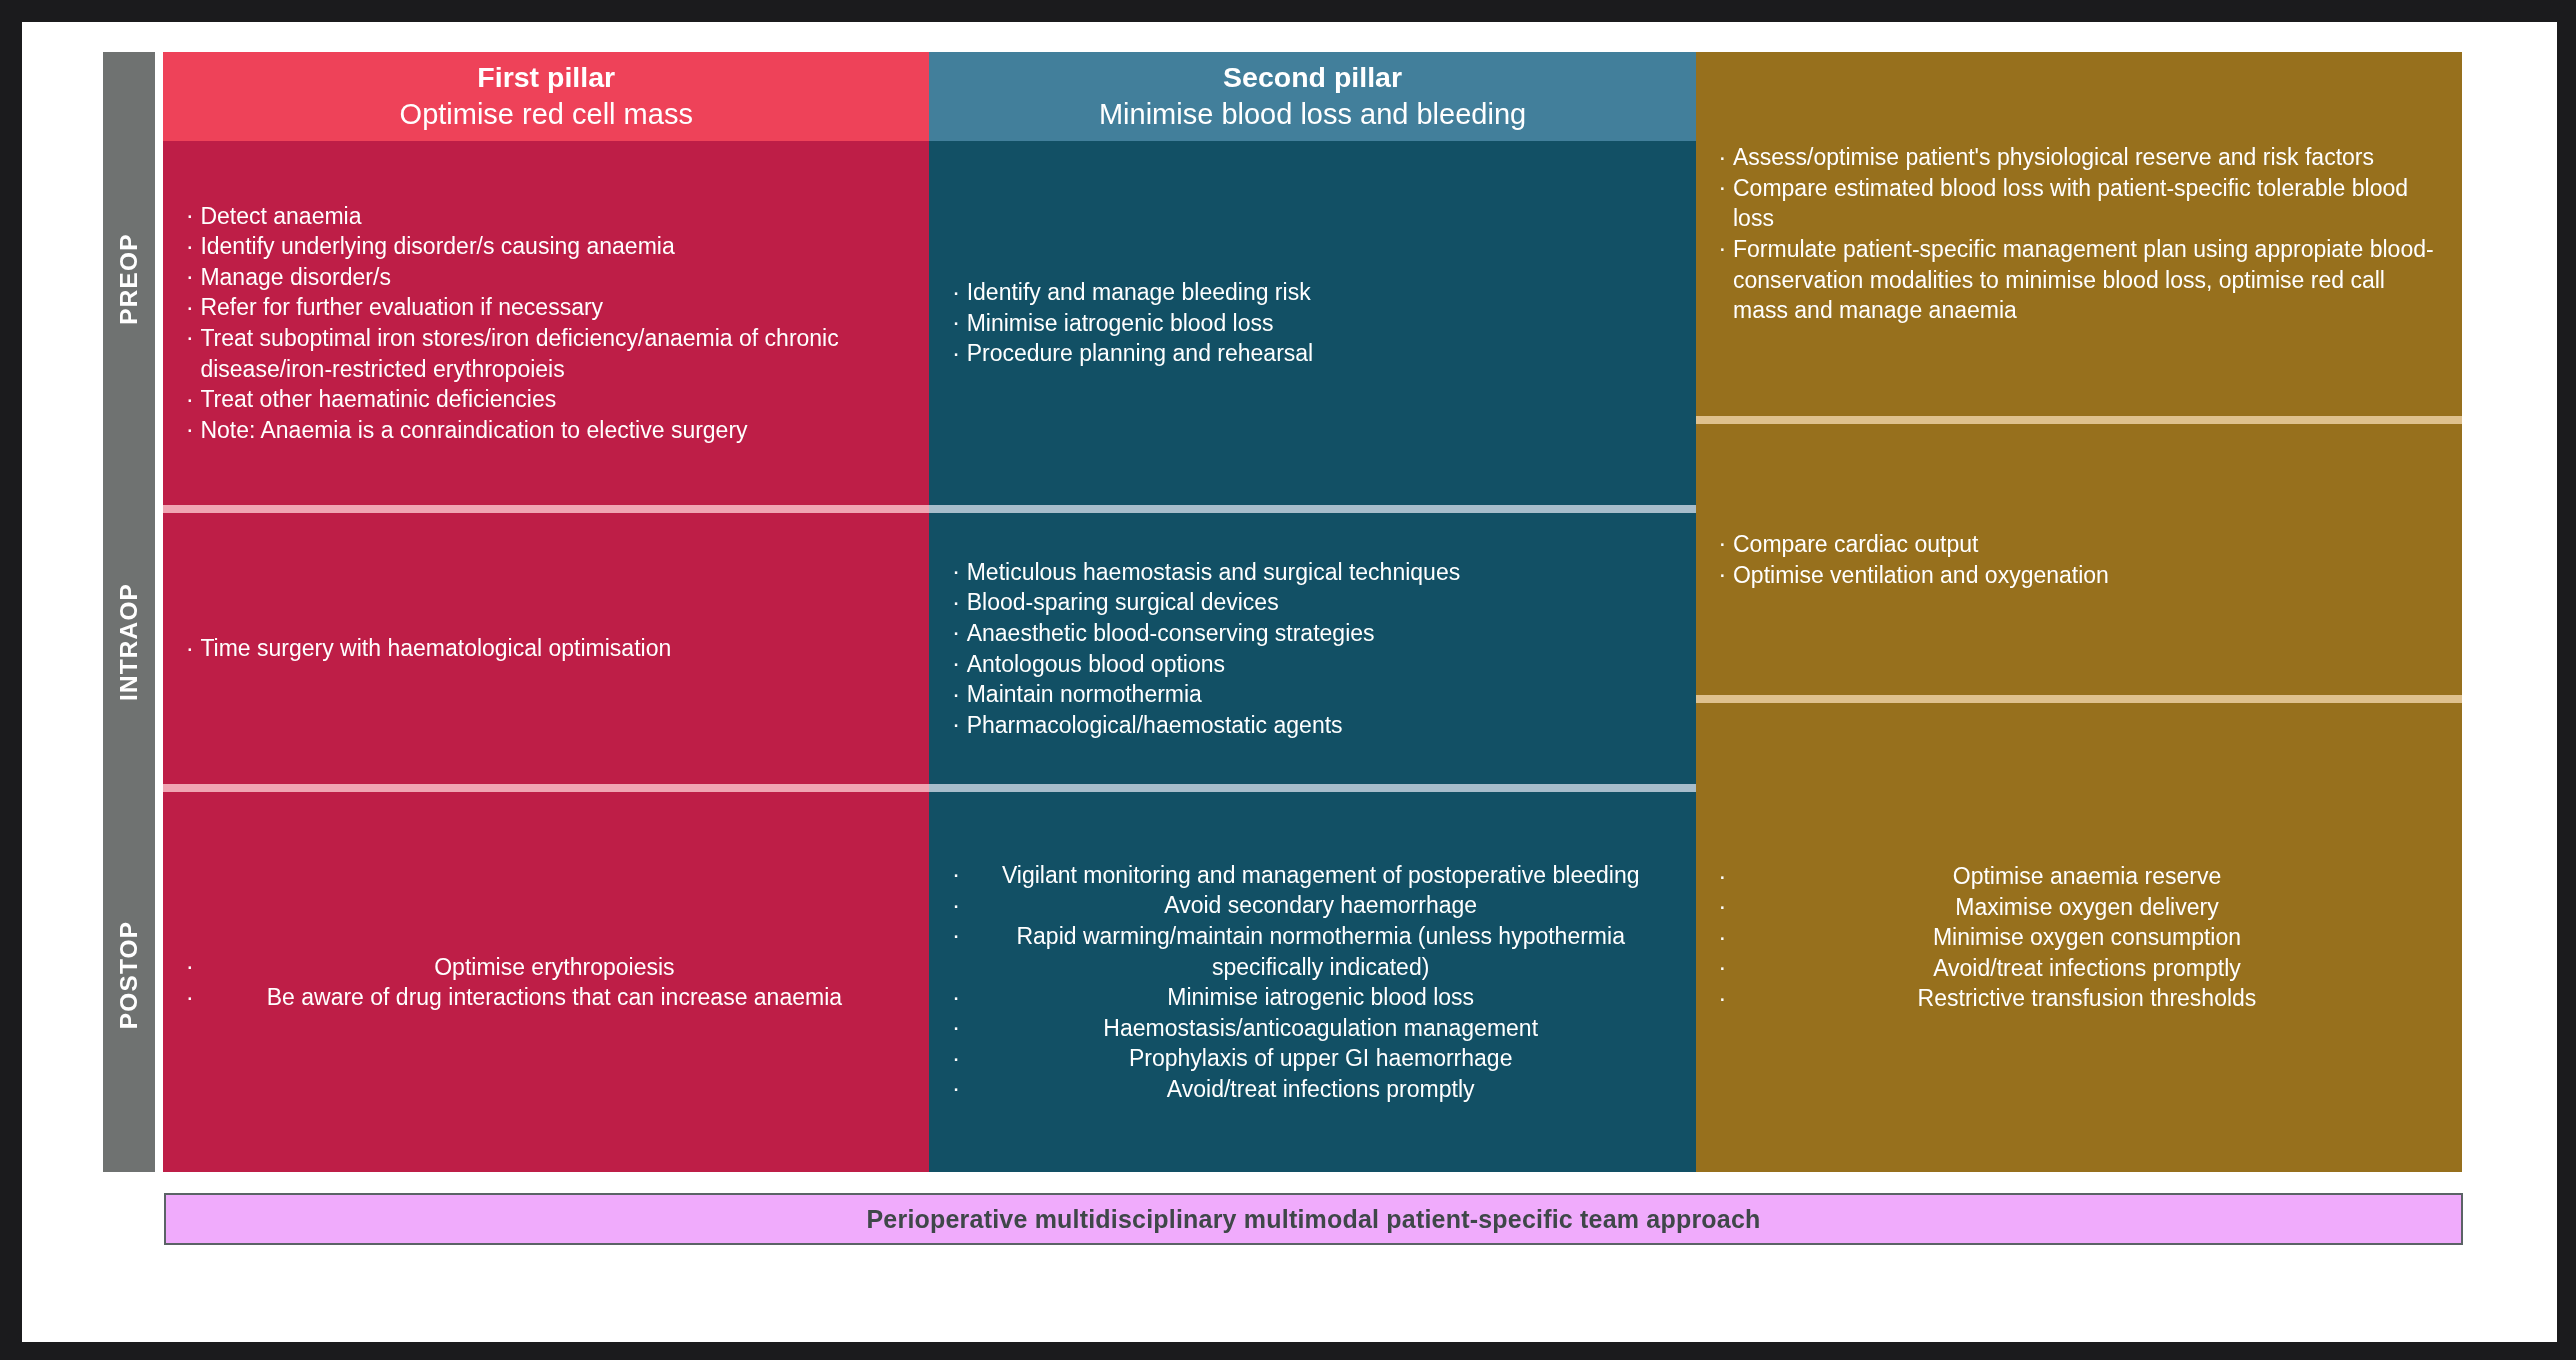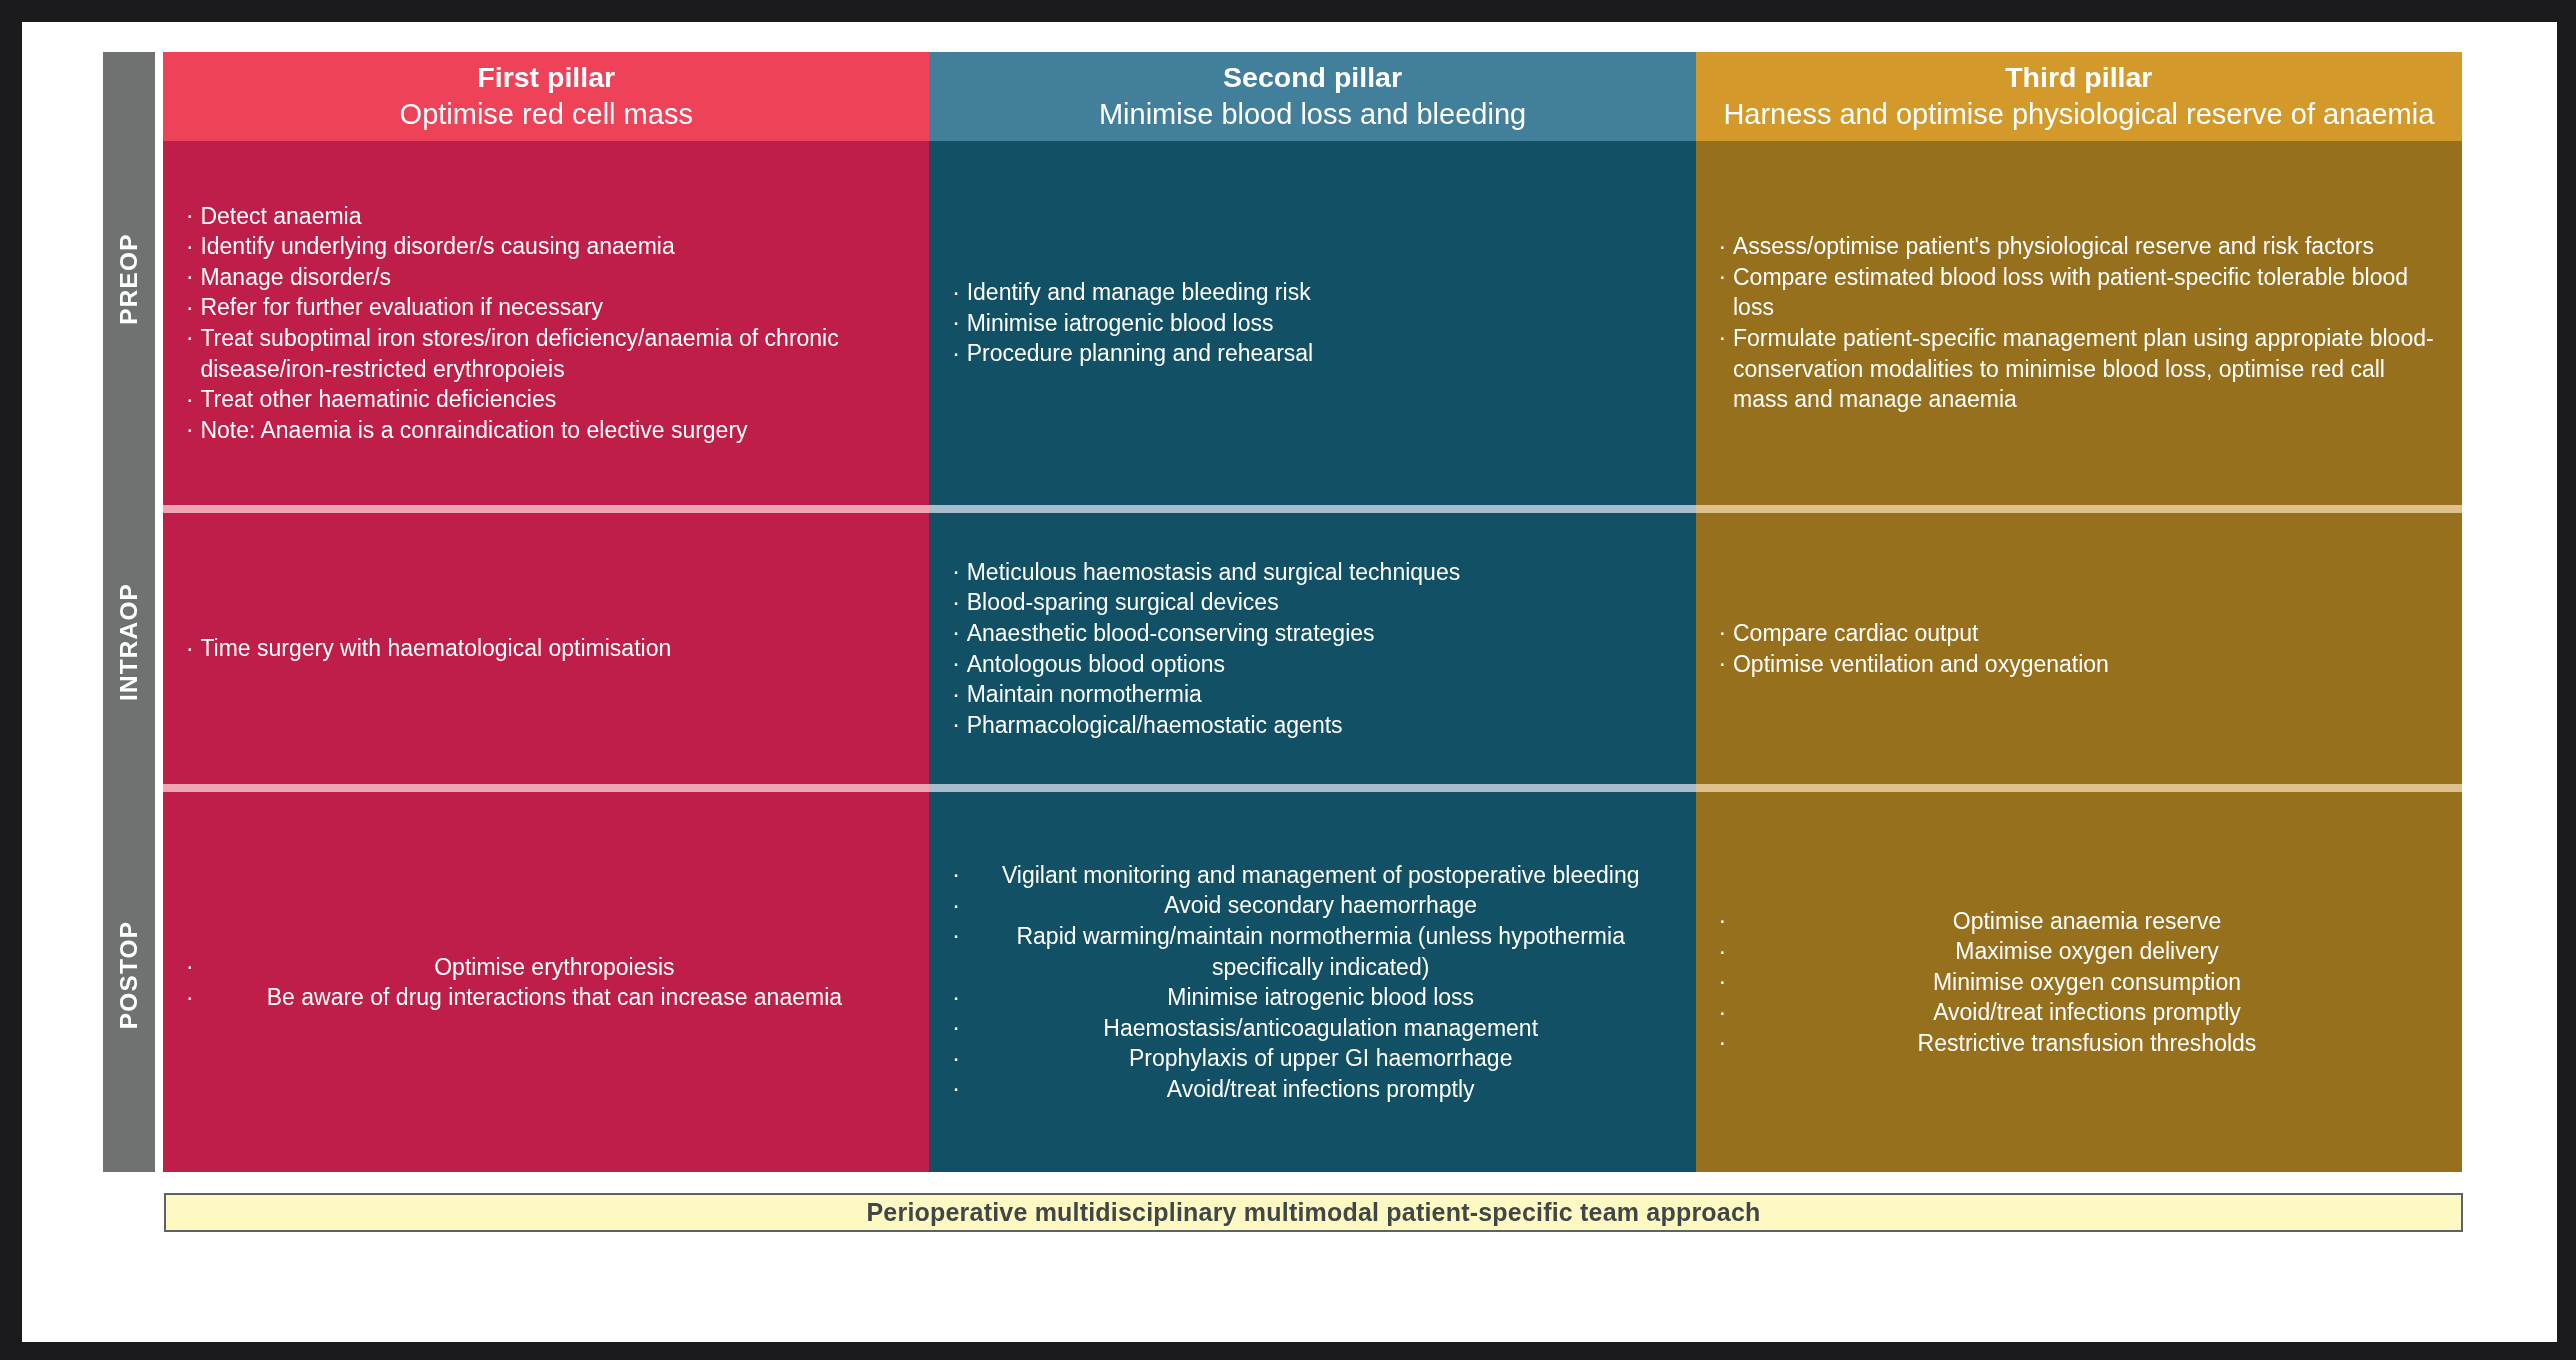--- a/index.html
+++ b/index.html
@@ -156,22 +156,22 @@
   .col.c3 .col-header { background: #d39a2b; }
   .col.c3 .cell       { background: #97701d; }
   .col.c3 .sep        { background: #dfc18e; }
 
   
   .banner {
     position: absolute;
     left: 142px;
     top: 1171px;
     width: 2299px;
-    height: 39px;
-    background: #fef9c3;
+    height: 52px;
+    background: #f0abfc;
     border: 2.4px solid #5b6366;
     box-sizing: border-box;
     display: flex;
     align-items: center;
     justify-content: center;
   }
   .banner-text {
     font-size: 25px;
     font-weight: bold;
     color: #3f4749;
@@ -262,24 +262,20 @@
                 <li>Rapid warming/maintain normothermia (unless hypothermia specifically indicated)</li>
                 <li>Minimise iatrogenic blood loss</li>
                 <li>Haemostasis/anticoagulation management</li>
                 <li>Prophylaxis of upper GI haemorrhage</li>
                 <li>Avoid/treat infections promptly</li>
               </ul>
           </div>
         </div>
 
         <div class="col c3">
-          <div class="col-header">
-            <div class="title">Third pillar</div>
-            <div class="subtitle">Harness and optimise physiological reserve of anaemia</div>
-          </div>
           <div class="cell preop">
             <ul class="items">
                 <li>Assess/optimise patient's physiological reserve and risk factors</li>
                 <li>Compare estimated blood loss with patient-specific tolerable blood loss</li>
                 <li>Formulate patient-specific management plan using appropiate blood-conservation modalities to minimise blood loss, optimise red call mass and manage anaemia</li>
               </ul>
           </div>
           <div class="sep"></div>
           <div class="cell intraop">
             <ul class="items">

